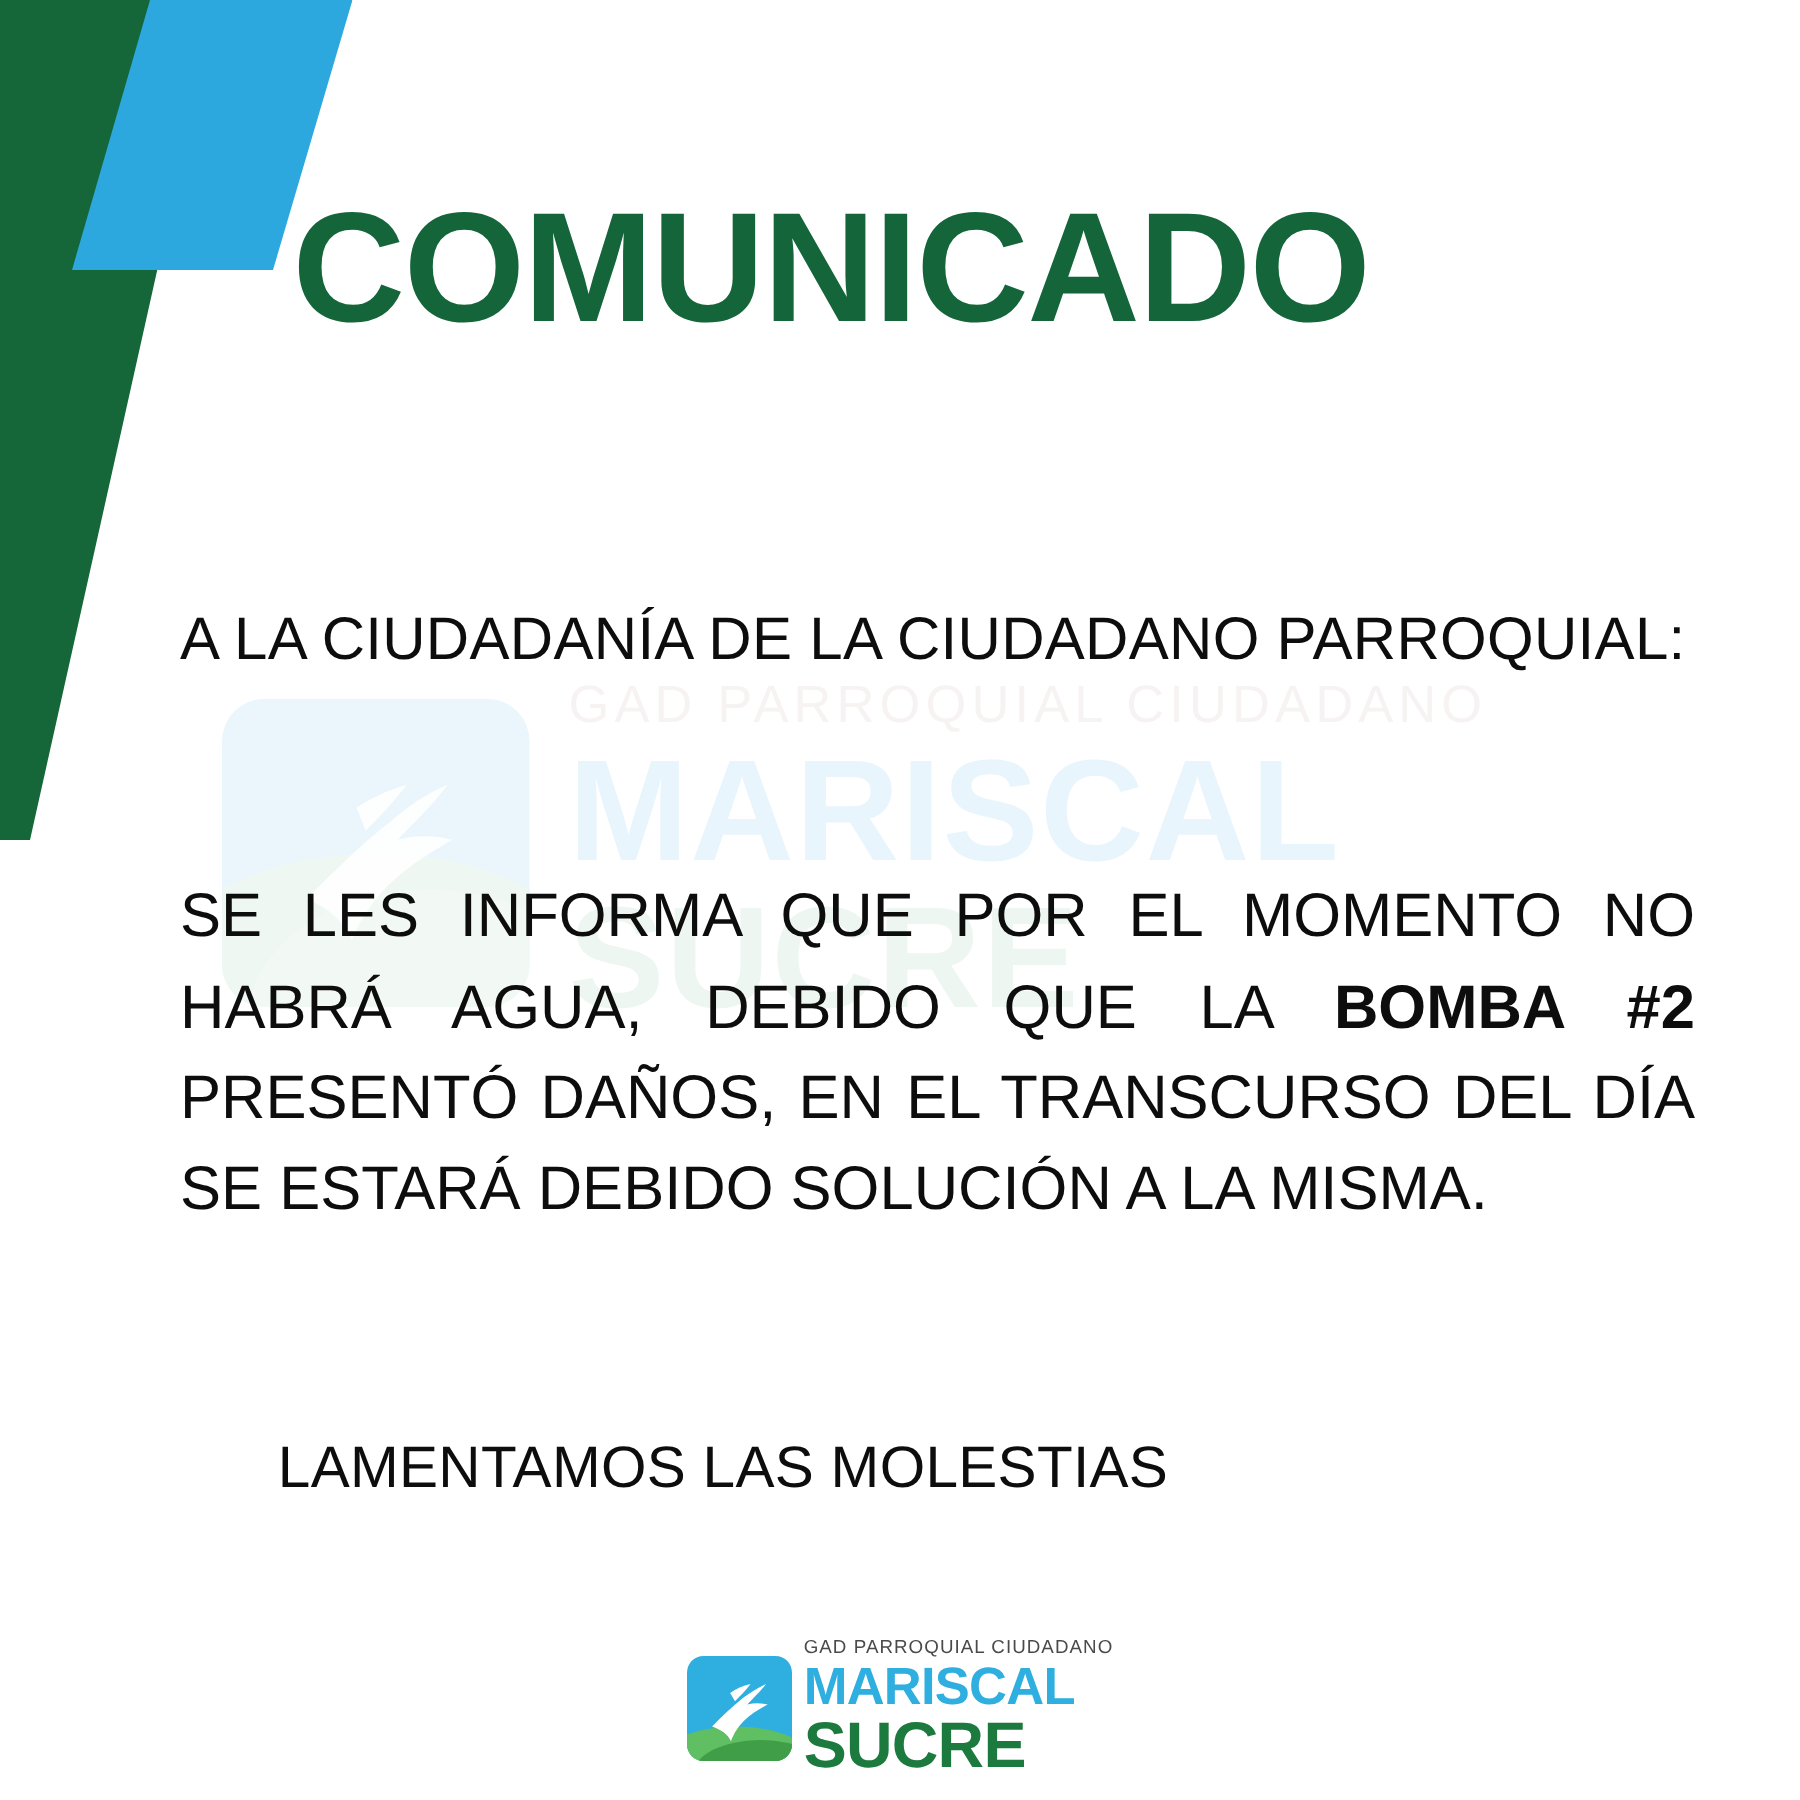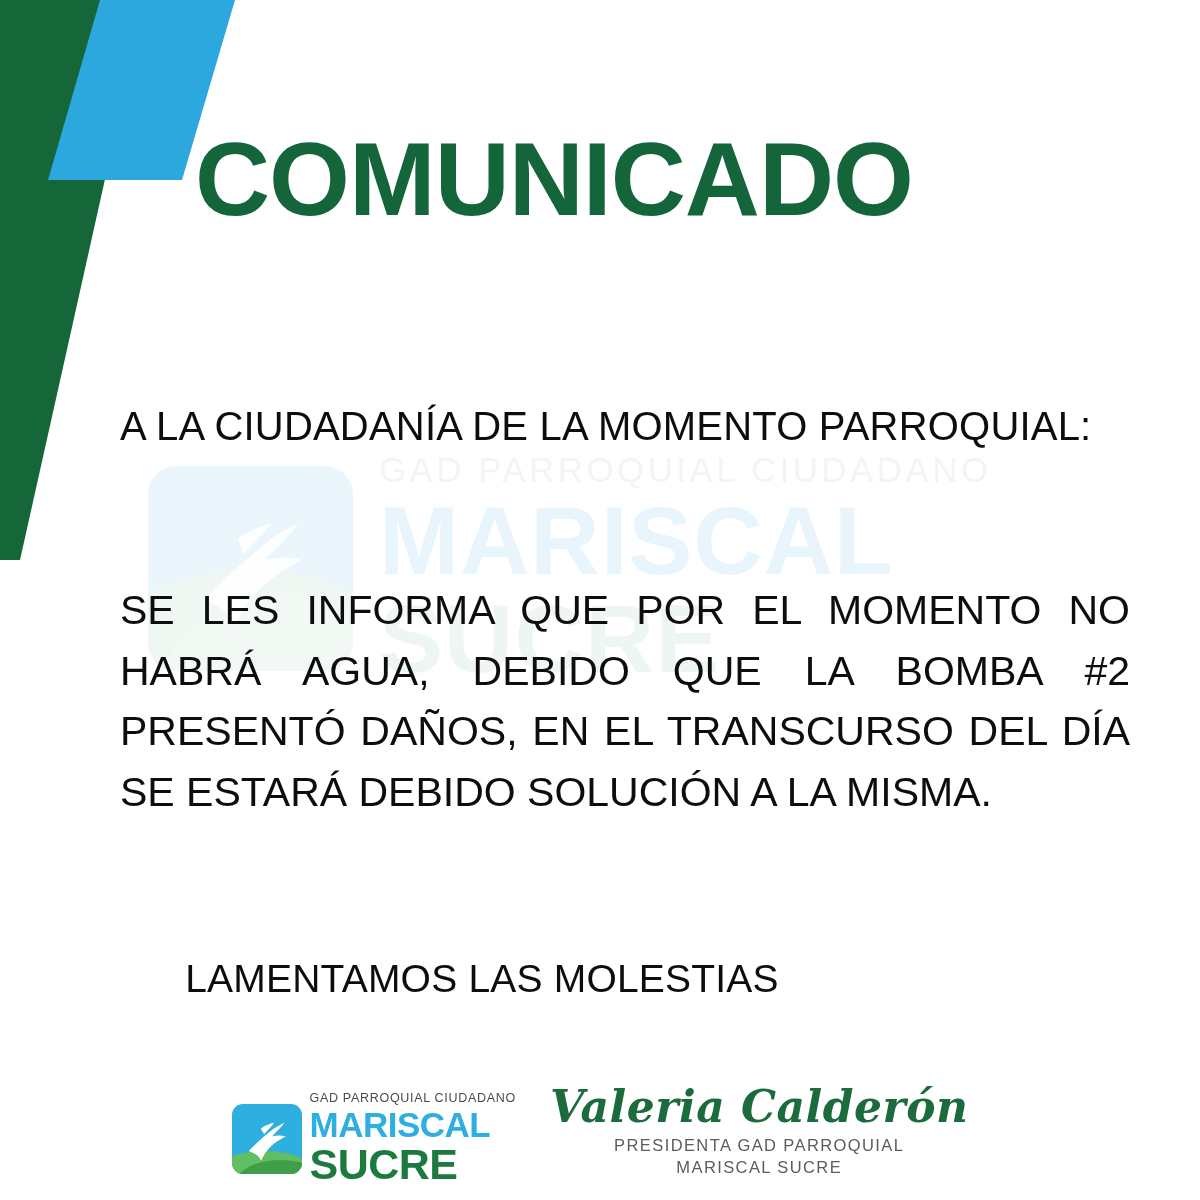--- a/index.html
+++ b/index.html
@@ -149,21 +149,21 @@
     left: 120px;
     top: 580px;
     width: 1010px;
     font-size: 41px;
     font-weight: 400;
     color: #0d0d0d;
     line-height: 1.48;
     text-align: justify;
     text-align-last: left;
   }
-  .body-par b { font-weight: 400; }
+  .body-par b { font-weight: 700; }
   .apology {
     position: absolute;
     left: 0;
     top: 957px;
     width: 964px;
     text-align: center;
     font-size: 39px;
     font-weight: 400;
     color: #0d0d0d;
     letter-spacing: .2px;
@@ -302,21 +302,21 @@
       <div class="wm-top">GAD PARROQUIAL CIUDADANO</div>
       <div class="wm-mid">MARISCAL</div>
       <div class="wm-bot">SUCRE</div>
     </div>
   </div>
 
   <div class="content">
 
     <div class="title">COMUNICADO</div>
 
-    <div class="salutation">A LA CIUDADANÍA DE LA MOMENTO PARROQUIAL:</div>
+    <div class="salutation">A LA CIUDADANÍA DE LA CIUDADANO PARROQUIAL:</div>
 
     <div class="body-par"><span>SE LES INFORMA QUE POR EL MOMENTO NO HABRÁ AGUA, DEBIDO QUE LA </span><b>BOMBA #2</b><span> PRESENTÓ DAÑOS, EN EL TRANSCURSO DEL DÍA SE ESTARÁ DEBIDO SOLUCIÓN A LA MISMA.</span></div>
 
     <div class="apology">LAMENTAMOS LAS MOLESTIAS</div>
 
   </div>
 
   <div class="footer">
 
     <div class="brand-lockup">
@@ -329,21 +329,16 @@
           <path d="M38 31 C45 26 54 22 63 20 C57 28 50 35 44 41 Z"></path>
         </svg>
       </div>
       <div class="brand-words">
         <div class="bw-top">GAD PARROQUIAL CIUDADANO</div>
         <div class="bw-mariscal">MARISCAL</div>
         <div class="bw-sucre">SUCRE</div>
       </div>
     </div>
 
-    <div class="sign-block">
-      <div class="sign-name">Valeria Calderón</div>
-      <div class="sign-role1">PRESIDENTA GAD PARROQUIAL</div>
-      <div class="sign-role2">MARISCAL SUCRE</div>
-    </div>
 
   </div>
 
 </div>
 
 </body></html>

